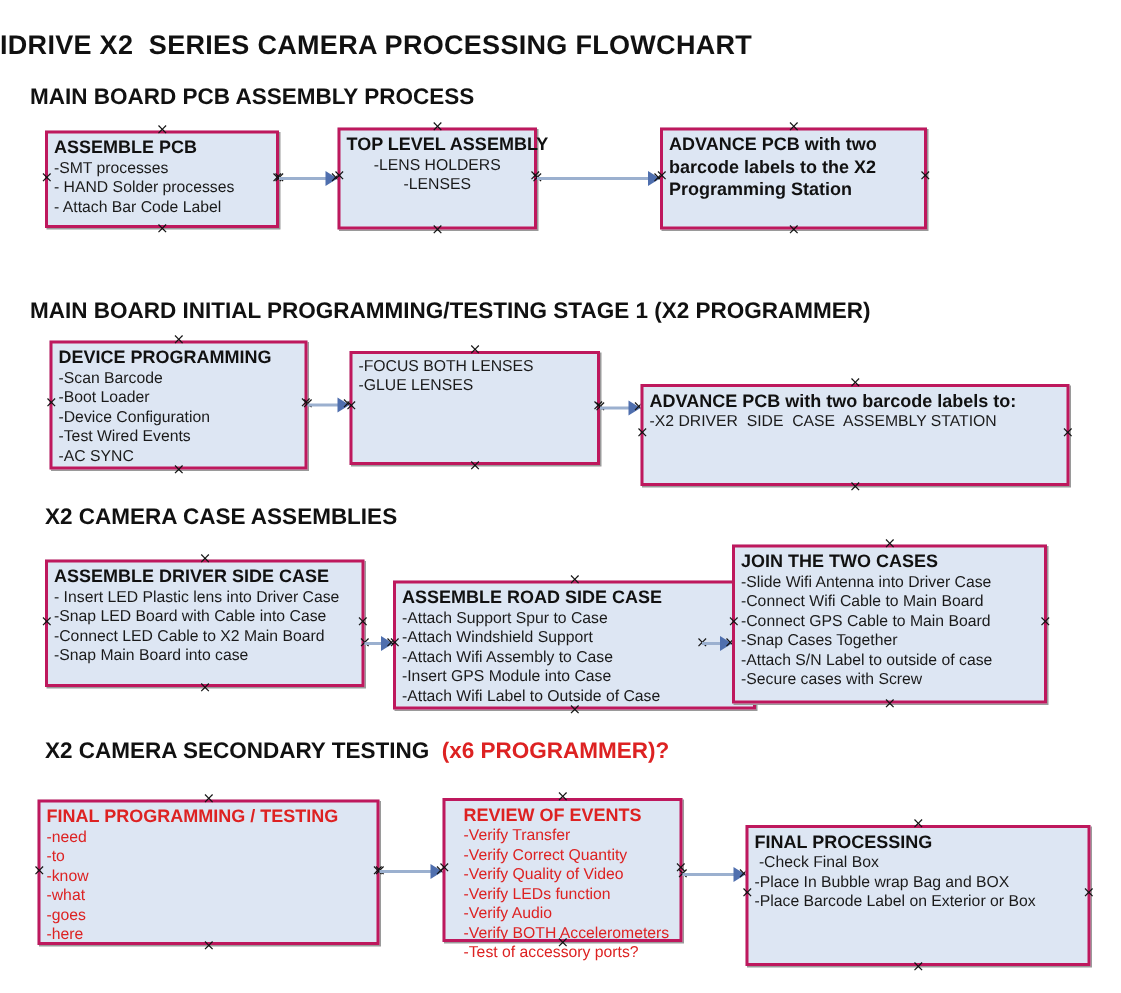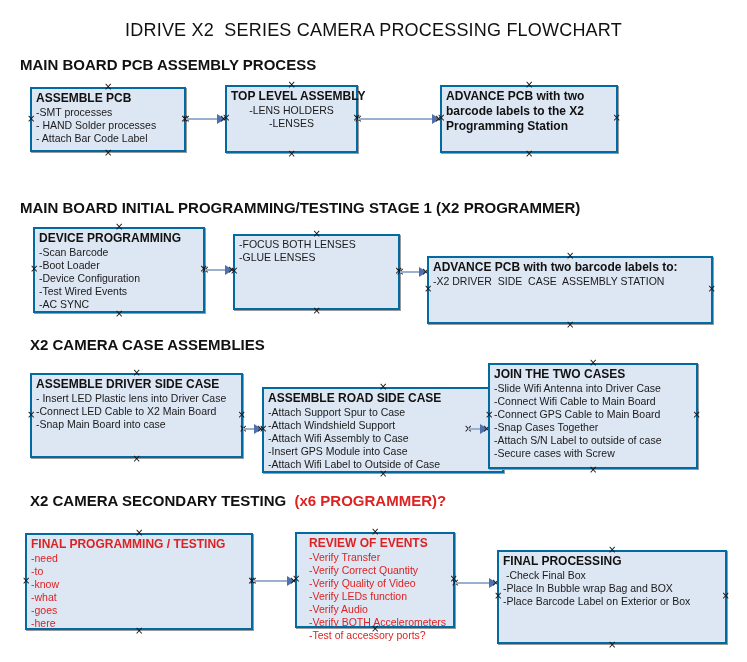--- a/index.html
+++ b/index.html
@@ -1,29 +1,29 @@
 <!DOCTYPE html>
 <html><head>
 <meta charset="utf-8">
 <style>
   html,body{margin:0;padding:0;background:#ffffff;}
   #canvas{
     position:relative;width:747px;height:662px;background:#ffffff;
     font-family:"Liberation Sans",sans-serif;overflow:hidden;
   }
   .chart-title{
-    position:absolute;top:20px;left:0;width:747px;text-align:center;
-    font-size:18px;font-weight:normal;color:#111;white-space:pre;letter-spacing:.2px;
+    position:absolute;top:20px;left:0;width:747px;text-align:left;
+    font-size:18px;font-weight:bold;color:#111;white-space:pre;letter-spacing:.2px;
   }
   .sec-heading{
     position:absolute;font-size:15px;font-weight:bold;color:#111;white-space:pre;
   }
   .sec-heading .red{color:#dd2222;}
   .fbox{
-    position:absolute;background:#dde6f3;border:2px solid #0369a1;
+    position:absolute;background:#dde6f3;border:2px solid #be185d;
     box-sizing:border-box;padding:2px 4px;box-shadow:1px 1px 0 #9a9a9a;
   }
   .box-title{
     font-size:12px;font-weight:bold;color:#111;line-height:15px;white-space:nowrap;
   }
   .box-title.wrap{white-space:normal;}
   .bi{
     font-size:10.5px;color:#1a1a1a;line-height:13px;white-space:pre;
   }
   .redbox .box-title,.redbox .bi{color:#dd2222;}
@@ -149,20 +149,21 @@
 
   <div class="sec-heading" style="left:30px;top:336px;">X2 CAMERA CASE ASSEMBLIES</div>
 
   <div class="fbox" style="left:30px;top:373px;width:213px;height:85px;">
     <span class="hx h-top"></span>
     <span class="hx h-bottom"></span>
     <span class="hx h-left"></span>
     <span class="hx h-right"></span>
     <div class="box-title">ASSEMBLE DRIVER SIDE CASE</div>
     <div class="bi">- Insert LED Plastic lens into Driver Case</div>
+    <div class="bi">-Snap LED Board with Cable into Case</div>
     <div class="bi">-Connect LED Cable to X2 Main Board</div>
     <div class="bi">-Snap Main Board into case</div>
   </div>
 
   <div class="connector" style="left:243px;top:424px;width:19px;">
     <span class="hx ch-start"></span>
     <div class="line"></div>
     <div class="head"></div>
     <span class="hx ch-end"></span>
   </div>

